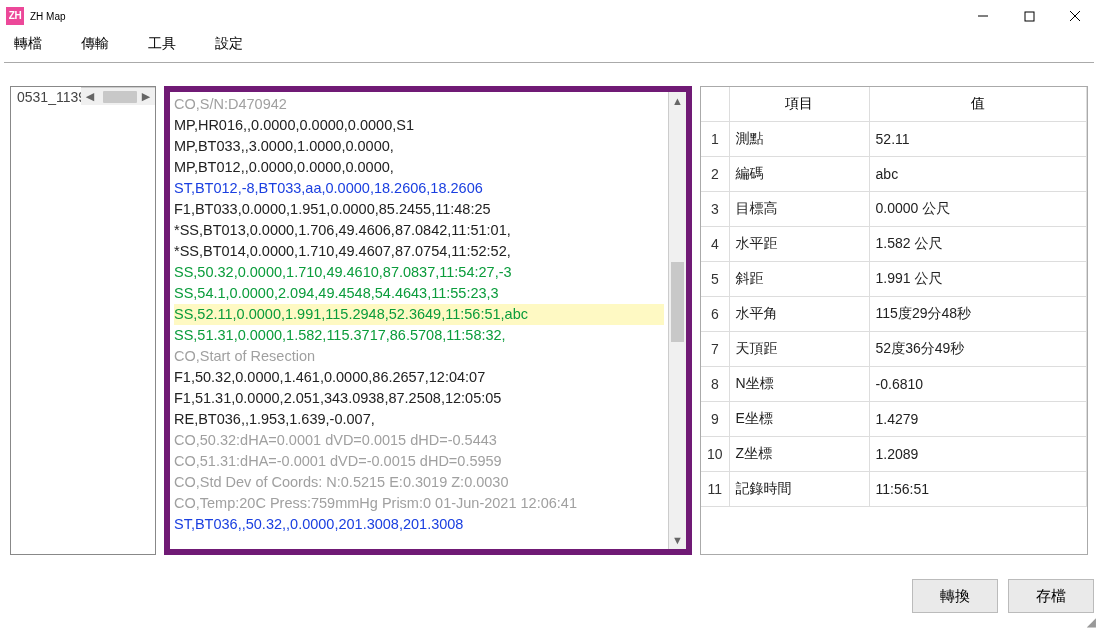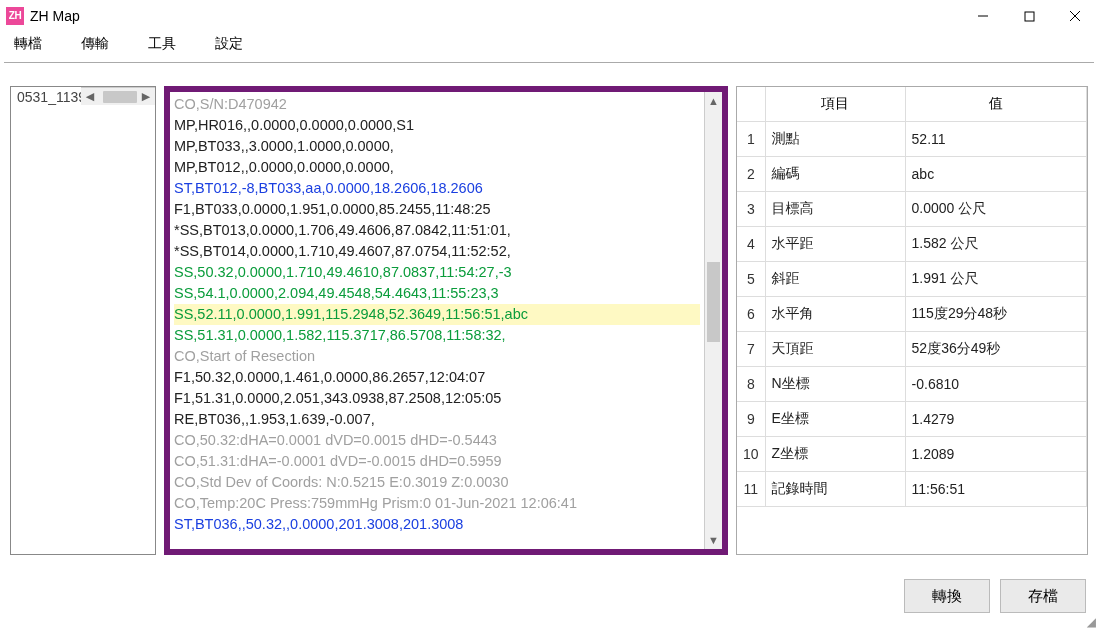--- a/index.html
+++ b/index.html
@@ -25,21 +25,21 @@
     width: 18px; height: 18px;
     background: #ec4899;
     color: #fff;
     font-size: 10px;
     font-weight: bold;
     text-align: center;
     line-height: 18px;
     margin-right: 6px;
     letter-spacing: -0.5px;
   }
-  .title-text { font-size: 14px; }
+  .title-text { font-size: 10px; }
   .win-controls { margin-left: auto; display: flex; }
   .win-btn {
     width: 46px; height: 32px;
     display: flex; align-items: center; justify-content: center;
     font-size: 13px;
     font-family: "Segoe UI Symbol", sans-serif;
   }
   .win-btn svg { stroke: #000; fill: none; stroke-width: 1; }
   
   .menubar {
@@ -119,40 +119,40 @@
     border-left: 1px solid #ccc;
     display: flex;
     flex-direction: column;
     align-items: center;
   }
   .vscroll .arrow { height: 18px; line-height: 18px; font-size: 11px; color: #666; }
   .vscroll .track { flex: 1; position: relative; width: 100%; }
   .vscroll .thumb { position: absolute; left: 2px; right: 2px; top: 36%; height: 80px; background: #c8c8c8; }
   
   .detail-pane {
-    width: 352px;
+    width: 388px;
     border: 1px solid #aaa;
     background: #fff;
     overflow: hidden;
   }
   table.details { width: 100%; border-collapse: collapse; font-size: 14px; }
   table.details th, table.details td {
     border-right: 1px solid #ddd;
     border-bottom: 1px solid #ddd;
     padding: 8px 6px;
     text-align: left;
   }
   table.details th { font-weight: normal; text-align: center; background: #fff; }
   table.details td.idx { width: 28px; text-align: center; color: #333; border-right:1px solid #ddd;}
   table.details td.key { width: 140px; color: #222; }
   table.details td.val { color: #222; }
   
   .bottom-bar {
     position: absolute;
-    right: 12px;
+    right: 4px;
     bottom: 18px;
     display: flex;
     gap: 10px;
   }
   .btn {
     width: 86px;
     height: 34px;
     background: #eaeaea;
     border: 1px solid #bbb;
     text-align: center;

